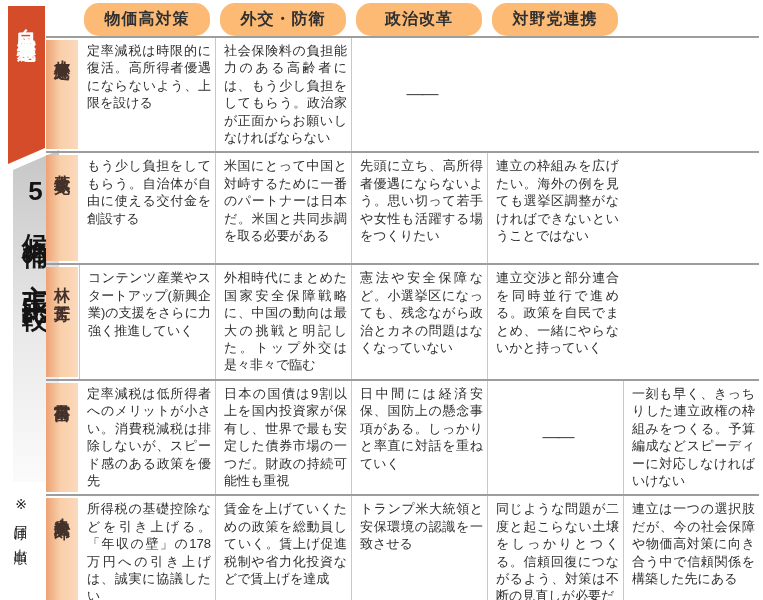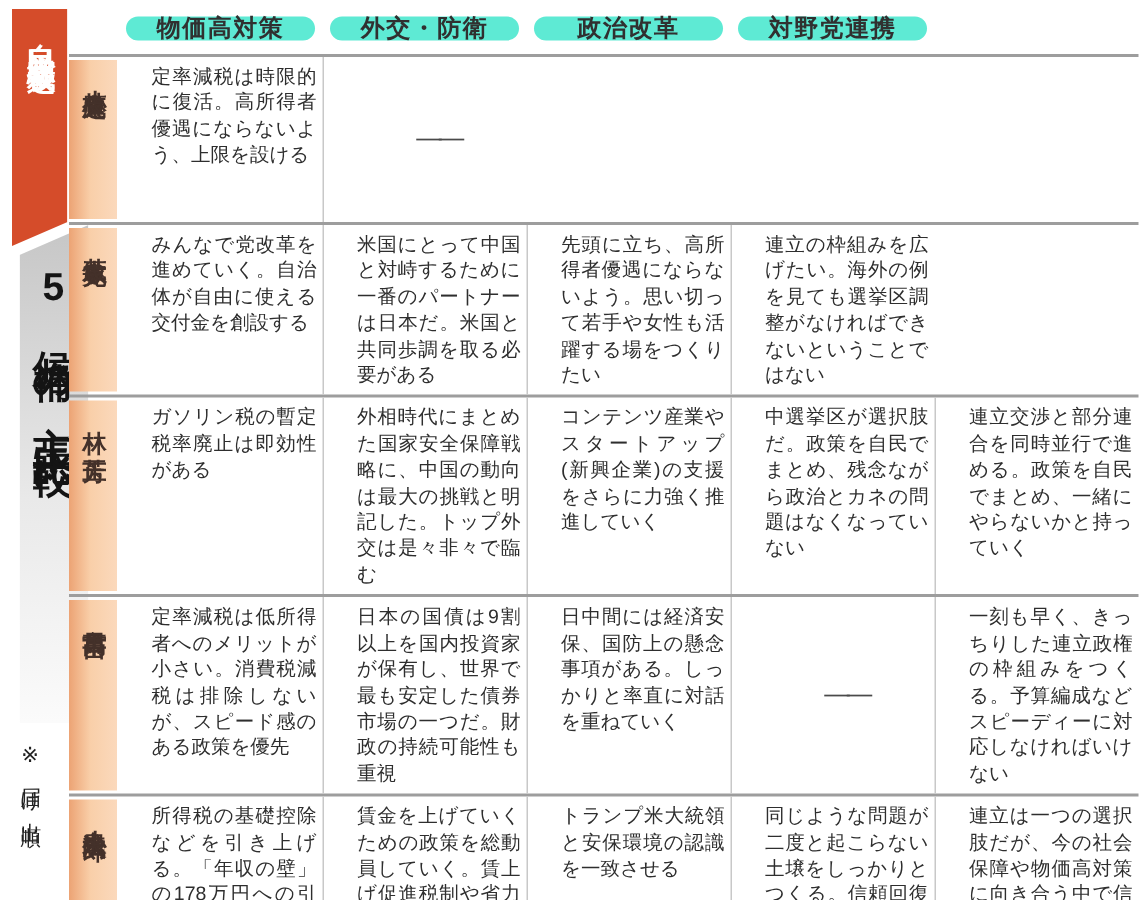--- a/index.html
+++ b/index.html
@@ -38,21 +38,21 @@
     writing-mode:vertical-rl;text-orientation:upright;
     font-size:14px;letter-spacing:3px;color:#222222;
   }
   
   .table-area{position:absolute;left:46px;top:2px;width:713px;}
   .header-row{
     display:grid;grid-template-columns:33px repeat(5,1fr);
     height:34px;align-items:center;
   }
   .pill{
-    background:#5eead4;border-radius:15px;height:16px;margin:0 5px;
+    background:#fdba74;border-radius:15px;height:33px;margin:0 5px;
     display:flex;align-items:center;justify-content:center;
     font-weight:bold;font-size:16px;color:#303030;letter-spacing:1px;
   }
   .row{
     display:grid;grid-template-columns:33px repeat(5,1fr);
     border-top:2px solid #9d9d9d;
     min-height:110px;
   }
   .row:last-child{border-bottom:2px solid #9d9d9d;}
   .name-cell{
@@ -61,21 +61,21 @@
     display:flex;justify-content:center;align-items:flex-start;
   }
   .name-text{
     writing-mode:vertical-rl;text-orientation:upright;
     font-weight:bold;font-size:16px;color:#44312a;letter-spacing:1px;
     padding-top:7px;line-height:1;
   }
   .honorific{font-size:11px;font-weight:bold;color:#44312a;margin-top:3px;display:inline-block;}
   .cell{
     border-left:1px solid #c8c8c8;
-    padding:4px 4px 5px 22px;
+    padding:4px 4px 5px 8px;
     font-size:13px;line-height:1.34;color:#2e2e2e;
     text-align:justify;
   }
   .cell.first{border-left:none;}
   .cell.dash{
     display:flex;align-items:center;justify-content:center;
     font-size:17px;color:#4a4a4a;letter-spacing:-2px;text-align:center;
   }
 </style>
 </head>
@@ -99,41 +99,41 @@
     <div class="pill">外交・防衛</div>
     <div class="pill">政治改革</div>
     <div class="pill">対野党連携</div>
   </div>
 
   <div class="row">
     <div class="name-cell">
       <span class="name-text"><span>小林鷹之</span><span class="honorific">氏</span></span>
     </div>
     <div class="cell first">定率減税は時限的に復活。高所得者優遇にならないよう、上限を設ける</div>
+    <div class="cell">社会保険料の負担能力のある高齢者には、もう少し負担をしてもらう。政治家が正面からお願いしなければならない</div>
     <div class="cell dash">——</div>
   </div>
 
   <div class="row">
     <div class="name-cell">
       <span class="name-text"><span>茂木敏充</span><span class="honorific">氏</span></span>
     </div>
-    <div class="cell first">みんなで党改革を進めていく。自治体が自由に使える交付金を創設する</div>
+    <div class="cell first">もう少し負担をしてもらう。自治体が自由に使える交付金を創設する</div>
     <div class="cell">米国にとって中国と対峙するために一番のパートナーは日本だ。米国と共同歩調を取る必要がある</div>
     <div class="cell">先頭に立ち、高所得者優遇にならないよう。思い切って若手や女性も活躍する場をつくりたい</div>
     <div class="cell">連立の枠組みを広げたい。海外の例を見ても選挙区調整がなければできないということではない</div>
   </div>
 
   <div class="row">
     <div class="name-cell">
       <span class="name-text"><span>林 芳正</span><span class="honorific">氏</span></span>
     </div>
-    <div class="cell first">ガソリン税の暫定税率廃止は即効性がある</div>
+    <div class="cell">コンテンツ産業やスタートアップ(新興企業)の支援をさらに力強く推進していく</div>
     <div class="cell">外相時代にまとめた国家安全保障戦略に、中国の動向は最大の挑戦と明記した。トップ外交は是々非々で臨む</div>
-    <div class="cell">コンテンツ産業やスタートアップ(新興企業)の支援をさらに力強く推進していく</div>
-    <div class="cell">中選挙区が選択肢だ。政策を自民でまとめ、残念ながら政治とカネの問題はなくなっていない</div>
+    <div class="cell">憲法や安全保障など。小選挙区になっても、残念ながら政治とカネの問題はなくなっていない</div>
     <div class="cell">連立交渉と部分連合を同時並行で進める。政策を自民でまとめ、一緒にやらないかと持っていく</div>
   </div>
 
   <div class="row">
     <div class="name-cell">
       <span class="name-text"><span>高市早苗</span><span class="honorific">氏</span></span>
     </div>
     <div class="cell first">定率減税は低所得者へのメリットが小さい。消費税減税は排除しないが、スピード感のある政策を優先</div>
     <div class="cell">日本の国債は9割以上を国内投資家が保有し、世界で最も安定した債券市場の一つだ。財政の持続可能性も重視</div>
     <div class="cell">日中間には経済安保、国防上の懸念事項がある。しっかりと率直に対話を重ねていく</div>

